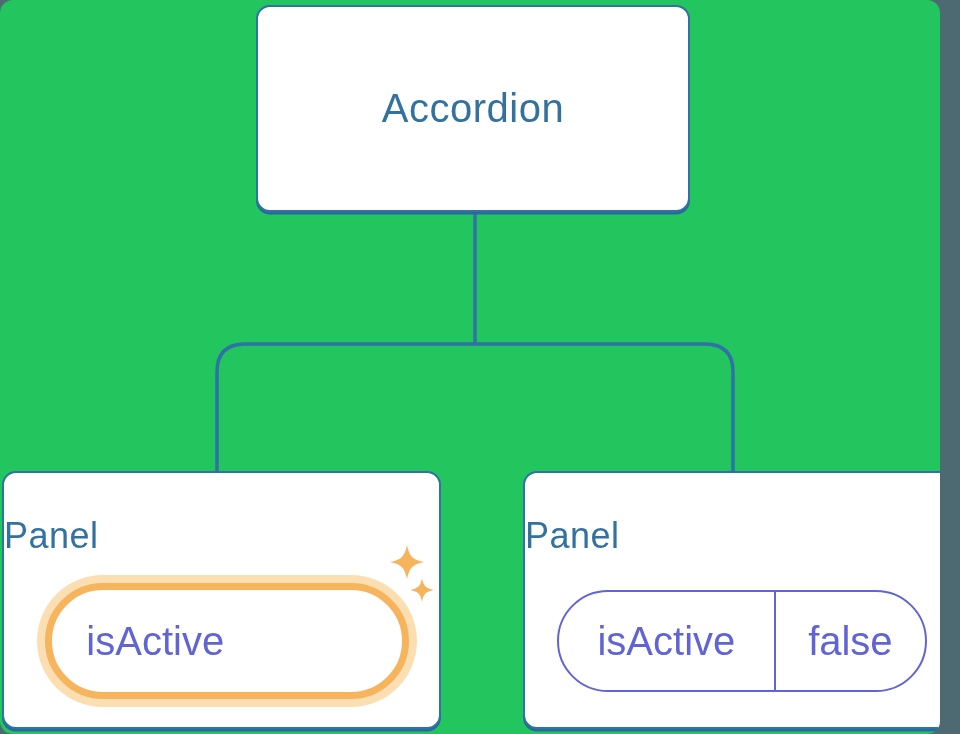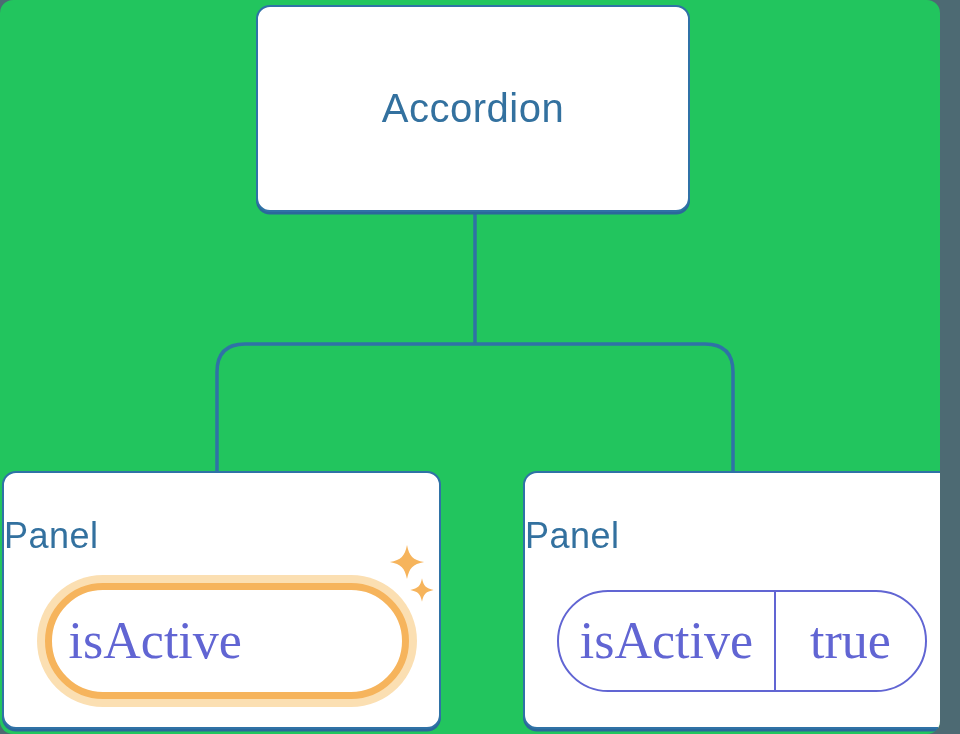--- a/index.html
+++ b/index.html
@@ -74,24 +74,23 @@
   }
   .pill-inactive {
     left: 32px; top: 117px;
     width: 370px; height: 102px;
     border: 2px solid #6165D3;
   }
   .pill-cell {
     display: flex;
     align-items: center;
     justify-content: center;
-    font-size: 52px;
+    font-size: 40px;
     color: #6165D3;
     line-height: 1;
-    font-family: Liberation Serif, serif;
   }
   .cell-key   { width: 59%; }
   .cell-value { width: 41%; }
   .pill-active .cell-value   { border-left: 2px solid #F6BA6A; }
   .pill-inactive .cell-value { border-left: 2px solid #6165D3; }
   .value-bold { font-weight: bold; color: #5F63D2; }
   .sparkle {
     position: absolute;
     z-index: 2;
   }
@@ -123,17 +122,17 @@
     <path d="M0 -18 C 2.5 -6, 6 -2.5, 18 0 C 6 2.5, 2.5 6, 0 18 C -2.5 6, -6 2.5, -18 0 C -6 -2.5, -2.5 -6, 0 -18 Z" fill="#F6B45C"></path>
   </svg>
   <svg class="sparkle sparkle-small" viewBox="-20 -20 40 40" xmlns="http://www.w3.org/2000/svg">
     <path d="M0 -18 C 2.5 -6, 6 -2.5, 18 0 C 6 2.5, 2.5 6, 0 18 C -2.5 6, -6 2.5, -18 0 C -6 -2.5, -2.5 -6, 0 -18 Z" fill="#F6B45C"></path>
   </svg>
 
   <div class="card panel-right">
     <div class="panel-title">Panel</div>
     <div class="pill pill-inactive">
       <div class="pill-cell cell-key">isActive</div>
-      <div class="pill-cell cell-value">true</div>
+      <div class="pill-cell cell-value">false</div>
     </div>
   </div>
 
 </div>
 
 </body></html>

